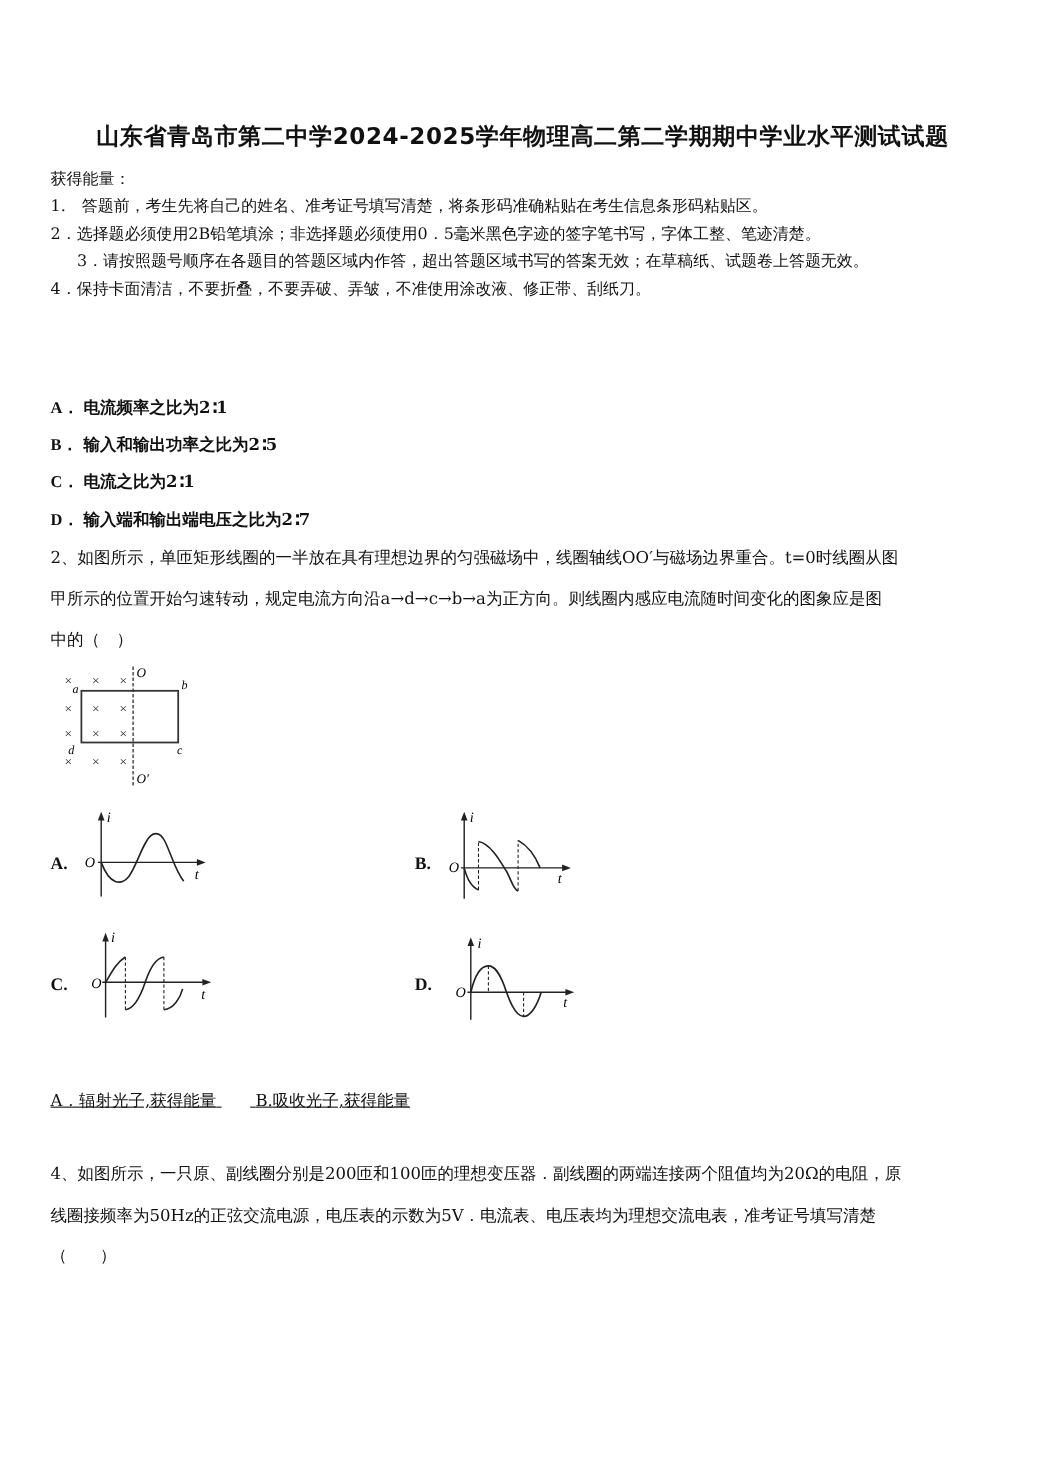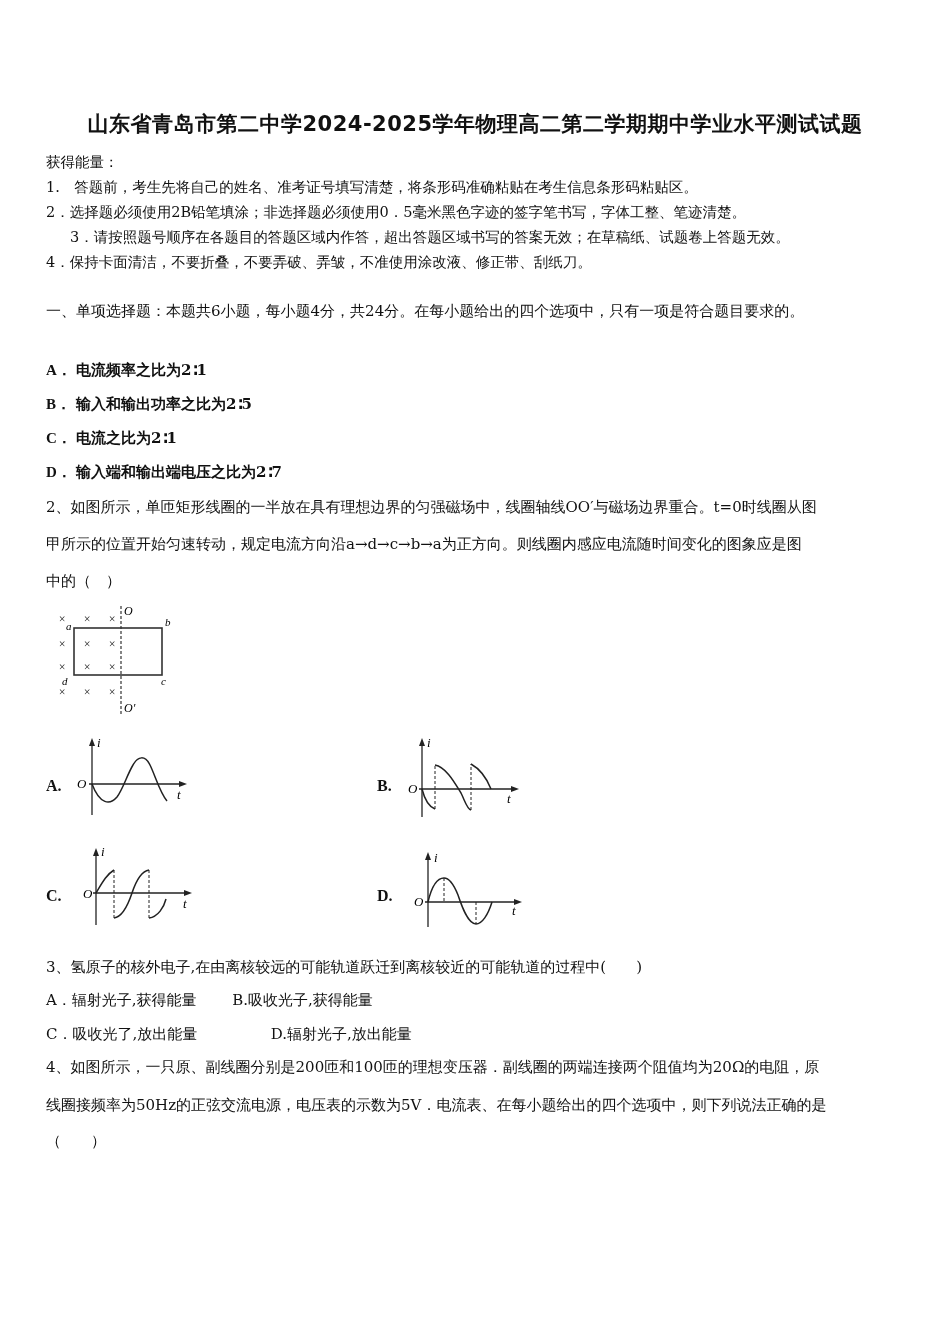--- a/index.html
+++ b/index.html
@@ -24,21 +24,20 @@
 <div class="page">
 
   <div class="title">山东省青岛市第二中学2024-2025学年物理高二第二学期期中学业水平测试试题</div>
 
   <div class="line notice" style="top:153px;">获得能量：</div>
   <div class="line notice" style="top:178px;">1.　答题前，考生先将自己的姓名、准考证号填写清楚，将条形码准确粘贴在考生信息条形码粘贴区。</div>
   <div class="line notice" style="top:203px;">2．选择题必须使用2B铅笔填涂；非选择题必须使用0．5毫米黑色字迹的签字笔书写，字体工整、笔迹清楚。</div>
   <div class="line notice" style="top:228px;margin-left:24px;">3．请按照题号顺序在各题目的答题区域内作答，超出答题区域书写的答案无效；在草稿纸、试题卷上答题无效。</div>
   <div class="line notice" style="top:253px;">4．保持卡面清洁，不要折叠，不要弄破、弄皱，不准使用涂改液、修正带、刮纸刀。</div>
 
-  <div class="line" style="top:302px;">一、单项选择题：本题共6小题，每小题4分，共24分。在每小题给出的四个选项中，只有一项是符合题目要求的。</div>
 
   <div class="line opt" style="top:361px;">
     <span class="lbl">A．</span><span class="bold">电流频率之比为2∶1</span>
   </div>
   <div class="line opt" style="top:395px;">
     <span class="lbl">B．</span><span class="bold">输入和输出功率之比为2∶5</span>
   </div>
   <div class="line opt" style="top:429px;">
     <span class="lbl">C．</span><span class="bold">电流之比为2∶1</span>
   </div>
@@ -128,29 +127,23 @@
     <line x1="15" y1="57" x2="108" y2="57" stroke="#222" stroke-width="1.3"></line>
     <polygon points="112,57 104,54 104,60" fill="#222"></polygon>
     <path d="M18,57 C22,40 28,33 34,33 C40,33 44,40 48,50 C52,62 58,79 66,79 C72,79 78,70 82,57" fill="none" stroke="#222" stroke-width="1.5"></path>
     <line x1="34" y1="33" x2="34" y2="57" stroke="#222" stroke-width="1" stroke-dasharray="3,2"></line>
     <line x1="66" y1="57" x2="66" y2="79" stroke="#222" stroke-width="1" stroke-dasharray="3,2"></line>
     <text x="24" y="17" font-size="13">i</text>
     <text x="4" y="61" font-size="13">O</text>
     <text x="102" y="70" font-size="13">t</text>
   </svg>
 
-  <div class="line" style="top:958px;">3、氢原子的核外电子,在由离核较远的可能轨道跃迁到离核较近的可能轨道的过程中(　　)</div>
-  <div class="line" style="top:991px;">
+  <div class="line" style="top:991px;text-decoration:underline;">
     <span><span>A．</span><span>辐射光子,获得能量</span></span>
     <span style="display:inline-block; width:26px;"></span>
     <span><span>B.</span><span>吸收光子,获得能量</span></span>
   </div>
-  <div class="line" style="top:1025px;">
-    <span><span>C．</span><span>吸收光了,放出能量</span></span>
-    <span style="display:inline-block; width:64px;"></span>
-    <span><span>D.</span><span>辐射光子,放出能量</span></span>
-  </div>
 
   <div class="line" style="top:1058px;">4、如图所示，一只原、副线圈分别是200匝和100匝的理想变压器．副线圈的两端连接两个阻值均为20Ω的电阻，原</div>
-  <div class="line" style="top:1096px;">线圈接频率为50Hz的正弦交流电源，电压表的示数为5V．电流表、在每小题给出的四个选项中，则下列说法正确的是</div>
+  <div class="line" style="top:1096px;">线圈接频率为50Hz的正弦交流电源，电压表的示数为5V．电流表、电压表均为理想交流电表，准考证号填写清楚</div>
   <div class="line" style="top:1132px;">（　　）</div>
 
 </div>
 
 </body></html>

